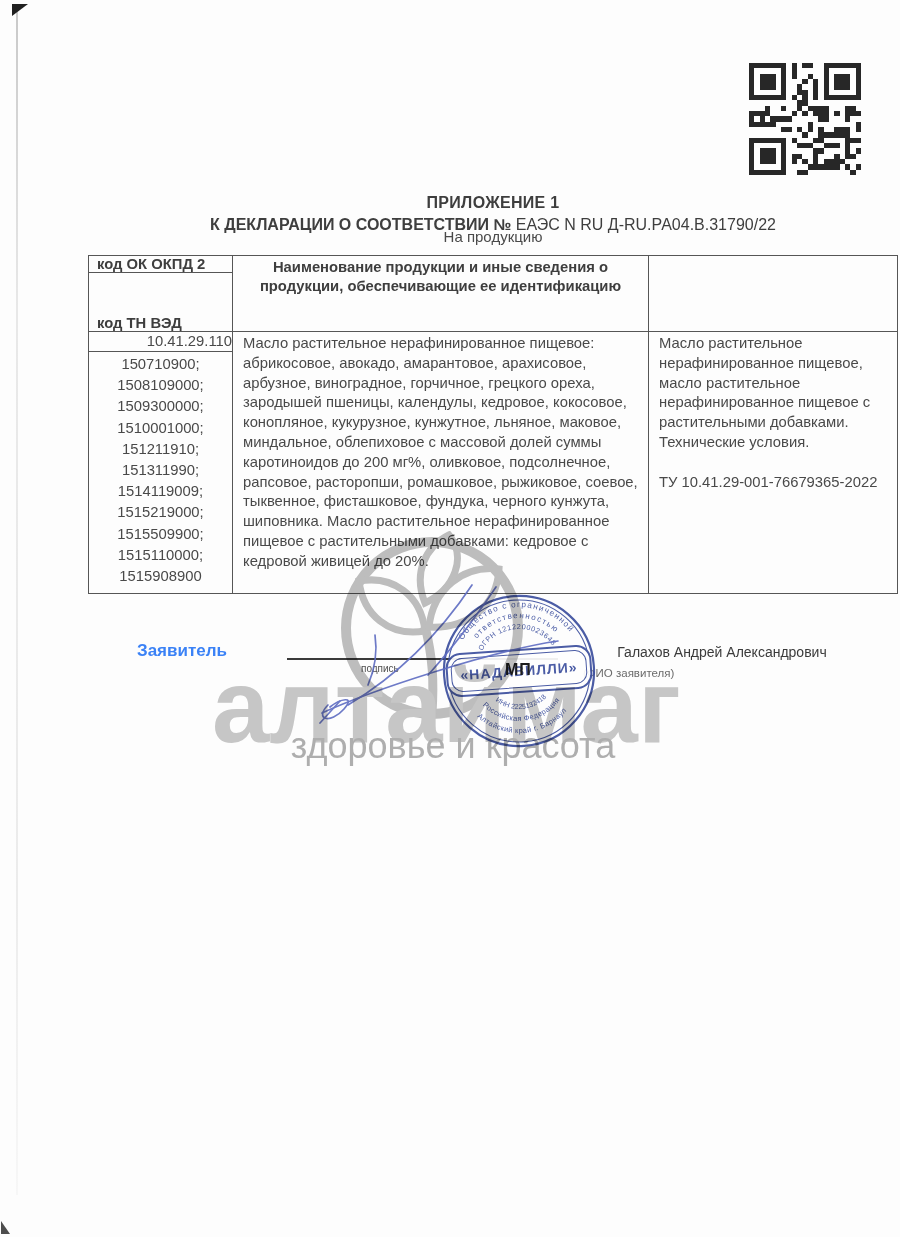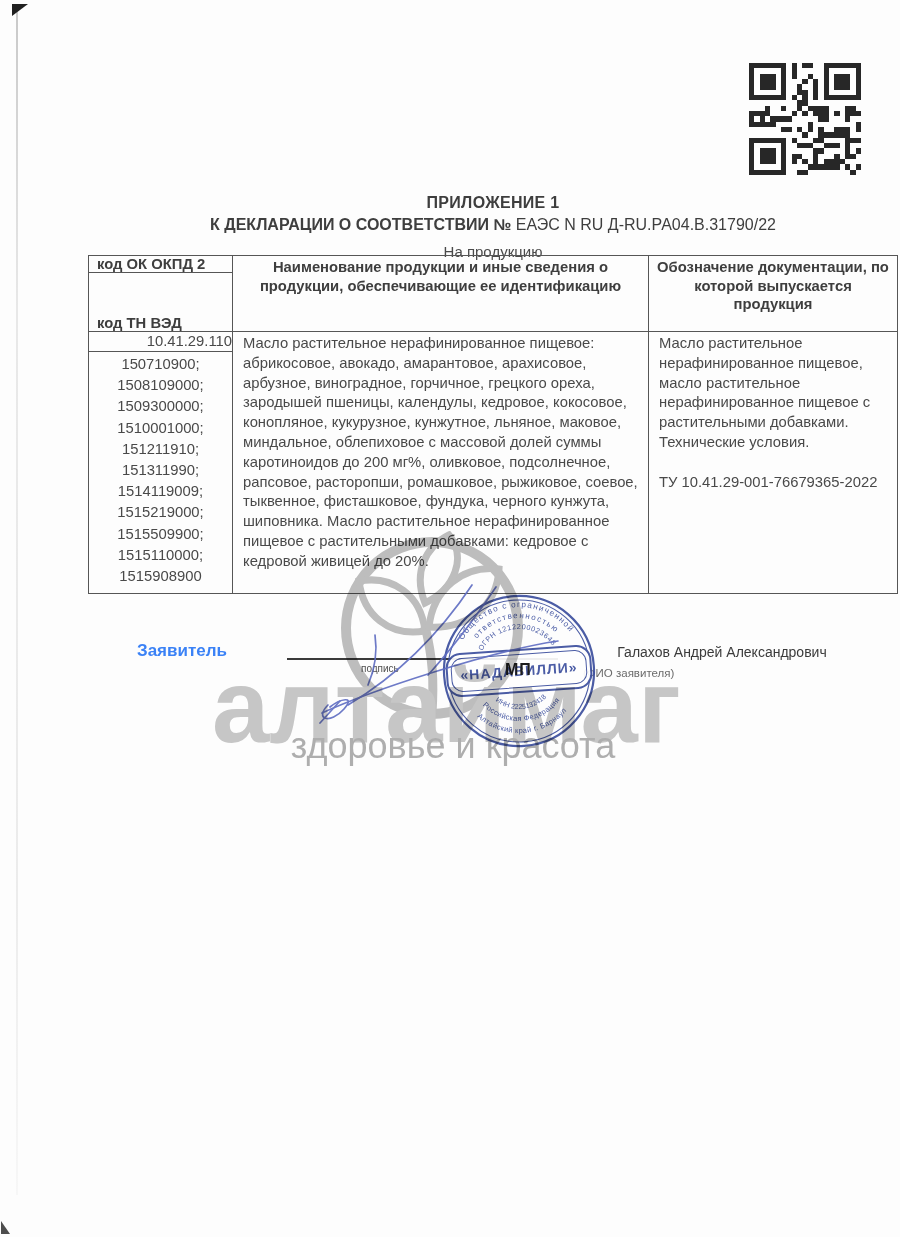--- a/index.html
+++ b/index.html
@@ -15,21 +15,21 @@
              clip-path:polygon(0 0,0 100%,100% 100%);opacity:.85;}
 
   
   .qr{position:absolute;left:748px;top:63px;}
 
   
   .hdr{position:absolute;left:88px;width:810px;text-align:center;color:#3e3e3e;}
   .hdr1{top:194px;font-size:16px;font-weight:bold;letter-spacing:.3px;}
   .hdr2{top:216px;font-size:16px;}
   .hdr2 .b{font-weight:bold;}
-  .hdr3{top:243px;font-size:15px;font-weight:normal;color:#4a4a4a;}
+  .hdr3{top:228px;font-size:15px;font-weight:normal;color:#4a4a4a;}
 
   
   .table{position:absolute;left:88px;top:255px;width:810px;box-sizing:border-box;
          border:1.4px solid #565656;font-size:14.8px;color:#494949;}
   .thead{display:flex;border-bottom:1.4px solid #565656;font-weight:bold;color:#3e3e3e;}
   .c1{width:144px;border-right:1.4px solid #565656;box-sizing:border-box;flex-shrink:0;gap:42px;}
   .c2{width:416px;border-right:1.4px solid #565656;box-sizing:border-box;flex-shrink:0;}
   .c3{flex:1;box-sizing:border-box;}
   .thead .c1{display:flex;flex-direction:column;}
   .h1a,.h1b{flex:1;display:flex;align-items:center;padding-left:8px;}
@@ -292,21 +292,20 @@
   <div class="hdr hdr2"><span class="b">К ДЕКЛАРАЦИИ О СООТВЕТСТВИИ №</span><span> ЕАЭС N RU Д-RU.РА04.В.31790/22</span></div>
   <div class="hdr hdr3">На продукцию</div>
 
   <div class="table">
     <div class="thead">
       <div class="c1">
         <div class="h1a">код ОК ОКПД 2</div>
         <div class="h1b">код ТН ВЭД</div>
       </div>
       <div class="c2 h2">Наименование продукции и иные сведения о продукции, обеспечивающие ее идентификацию</div>
-      <div class="c3 h3">Обозначение документации, по которой выпускается продукция</div>
     </div>
     <div class="tbody">
       <div class="c1">
         <div class="okpd">10.41.29.110</div>
         <div class="codes">
           <div>150710900;</div>
           <div>1508109000;</div>
           <div>1509300000;</div>
           <div>1510001000;</div>
           <div>151211910;</div>

